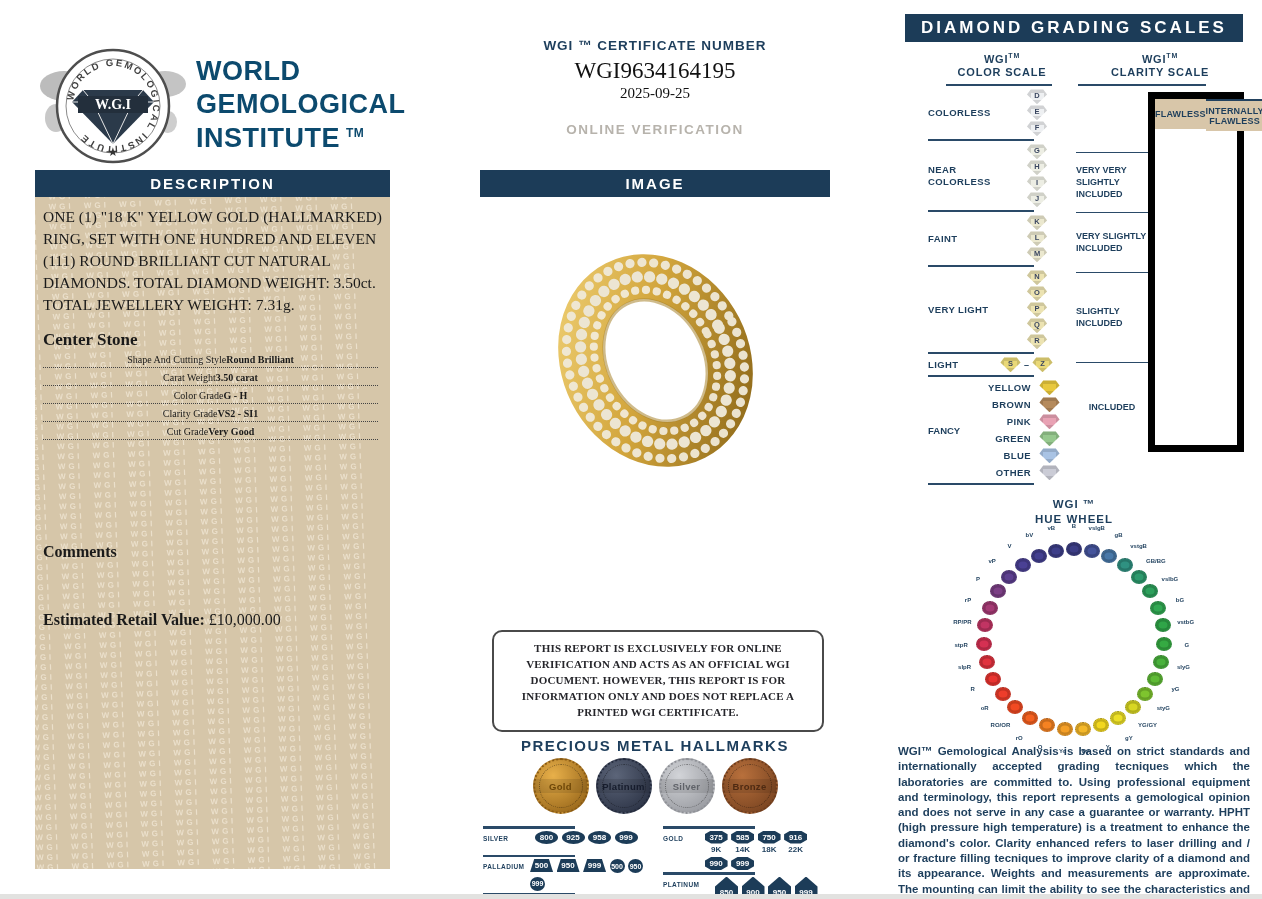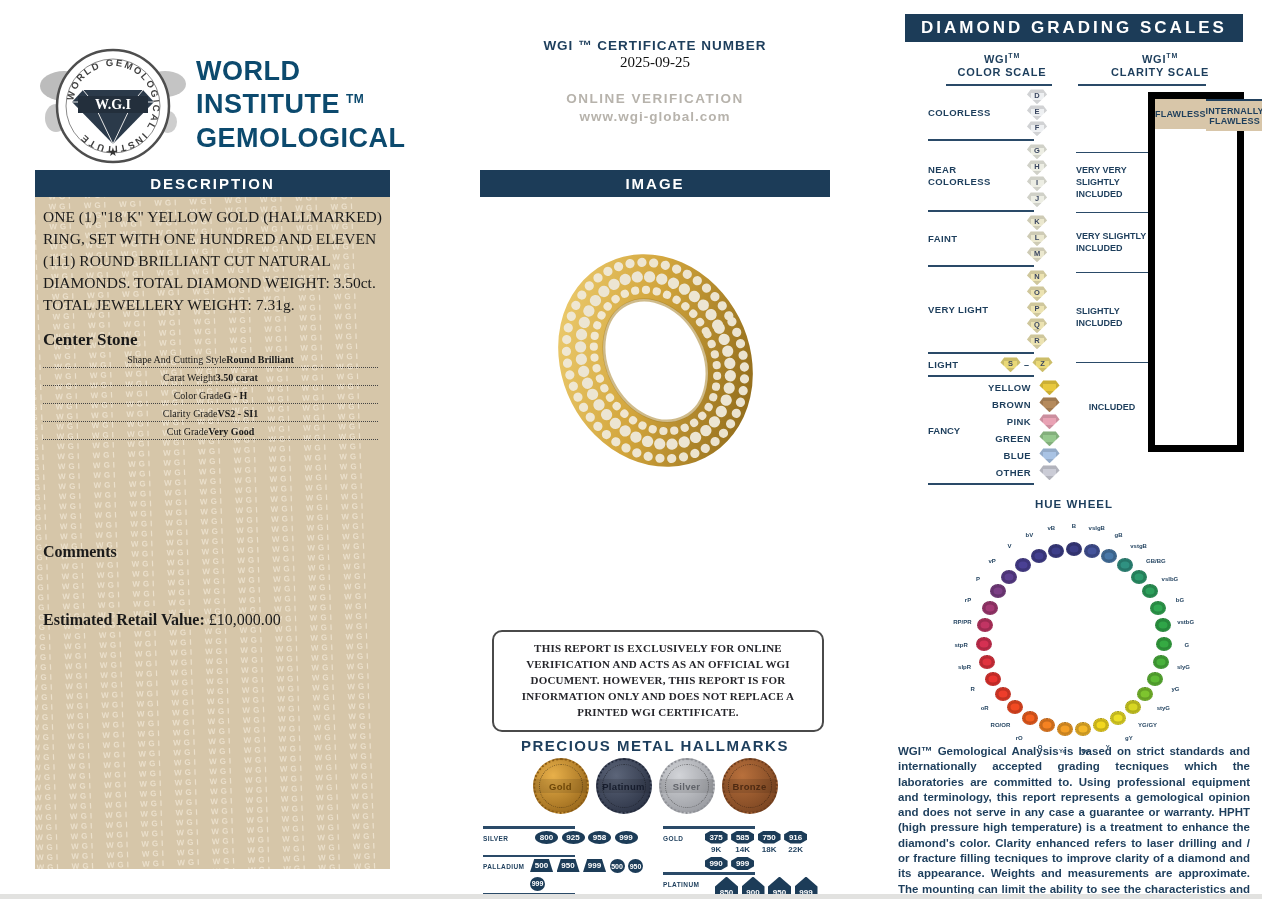--- a/index.html
+++ b/index.html
@@ -145,22 +145,22 @@
       <polyline points="45,56 55,68 75,110 95,68 105,56" fill="none" stroke="#e8e8e8" stroke-width="1"></polyline>
       <line x1="34" y1="68" x2="116" y2="68" stroke="#e8e8e8" stroke-width="1"></line>
       <rect x="40" y="62" width="70" height="17" fill="#232f3c"></rect>
       <text x="75" y="75" text-anchor="middle" font-size="14" font-weight="bold" fill="#ffffff" font-family="Liberation Serif, serif">W.G.I</text>
       <text x="75" y="122" text-anchor="middle" font-size="12" fill="#333">★</text>
     </svg>
   </div>
 
   <div class="brand">
     <div>WORLD</div>
+    <div>GEMOLOGICAL</div>
     <div><span>INSTITUTE</span> <sup>TM</sup></div>
-    <div>GEMOLOGICAL</div>
   </div>
 
   <div class="banner desc-banner">DESCRIPTION</div>
 
   <div class="beige">
     <div class="wm wm-fill">WGI WGI WGI WGI WGI WGI WGI WGI WGI WGI WGI WGI WGI WGI WGI WGI WGI WGI WGI WGI WGI WGI WGI WGI WGI WGI WGI WGI WGI WGI WGI WGI WGI WGI WGI WGI WGI WGI WGI WGI WGI WGI WGI WGI WGI WGI WGI WGI WGI WGI WGI WGI WGI WGI WGI WGI WGI WGI WGI WGI WGI WGI WGI WGI WGI WGI WGI WGI WGI WGI WGI WGI WGI WGI WGI WGI WGI WGI WGI WGI WGI WGI WGI WGI WGI WGI WGI WGI WGI WGI WGI WGI WGI WGI WGI WGI WGI WGI WGI WGI WGI WGI WGI WGI WGI WGI WGI WGI WGI WGI WGI WGI WGI WGI WGI WGI WGI WGI WGI WGI WGI WGI WGI WGI WGI WGI WGI WGI WGI WGI WGI WGI WGI WGI WGI WGI WGI WGI WGI WGI WGI WGI WGI WGI WGI WGI WGI WGI WGI WGI WGI WGI WGI WGI WGI WGI WGI WGI WGI WGI WGI WGI WGI WGI WGI WGI WGI WGI WGI WGI WGI WGI WGI WGI WGI WGI WGI WGI WGI WGI WGI WGI WGI WGI WGI WGI WGI WGI WGI WGI WGI WGI WGI WGI WGI WGI WGI WGI WGI WGI WGI WGI WGI WGI WGI WGI WGI WGI WGI WGI WGI WGI WGI WGI WGI WGI WGI WGI WGI WGI WGI WGI WGI WGI WGI WGI WGI WGI WGI WGI WGI WGI WGI WGI WGI WGI WGI WGI WGI WGI WGI WGI WGI WGI WGI WGI WGI WGI WGI WGI WGI WGI WGI WGI WGI WGI WGI WGI WGI WGI WGI WGI WGI WGI WGI WGI WGI WGI WGI WGI WGI WGI WGI WGI WGI WGI WGI WGI WGI WGI WGI WGI WGI WGI WGI WGI WGI WGI WGI WGI WGI WGI WGI WGI WGI WGI WGI WGI WGI WGI WGI WGI WGI WGI WGI WGI WGI WGI WGI WGI WGI WGI WGI WGI WGI WGI WGI WGI WGI WGI WGI WGI WGI WGI WGI WGI WGI WGI WGI WGI WGI WGI WGI WGI WGI WGI WGI WGI WGI WGI WGI WGI WGI WGI WGI WGI WGI WGI WGI WGI WGI WGI WGI WGI WGI WGI WGI WGI WGI WGI WGI WGI WGI WGI WGI WGI WGI WGI WGI WGI WGI WGI WGI WGI WGI WGI WGI WGI WGI WGI WGI WGI WGI WGI WGI WGI WGI WGI WGI WGI WGI WGI WGI WGI WGI WGI WGI WGI WGI WGI WGI WGI WGI WGI WGI WGI WGI WGI WGI WGI WGI WGI WGI WGI WGI WGI WGI WGI WGI WGI WGI WGI WGI WGI WGI WGI WGI WGI WGI WGI WGI WGI WGI WGI WGI WGI WGI WGI WGI WGI WGI WGI WGI WGI WGI WGI WGI WGI WGI WGI WGI WGI WGI WGI WGI WGI WGI WGI WGI WGI WGI WGI WGI WGI WGI WGI WGI WGI WGI WGI WGI WGI WGI WGI WGI WGI WGI WGI WGI WGI WGI WGI WGI WGI WGI WGI WGI WGI WGI WGI WGI WGI WGI WGI WGI WGI WGI WGI WGI WGI WGI WGI WGI WGI WGI WGI WGI WGI WGI WGI WGI WGI WGI WGI WGI WGI WGI WGI WGI WGI WGI WGI WGI WGI WGI WGI WGI WGI WGI WGI WGI WGI WGI WGI WGI WGI WGI WGI WGI WGI WGI WGI WGI WGI WGI WGI WGI WGI WGI WGI WGI WGI WGI WGI WGI WGI WGI WGI WGI WGI WGI WGI WGI WGI WGI WGI WGI WGI WGI WGI WGI WGI WGI WGI WGI WGI WGI WGI WGI WGI WGI WGI WGI WGI WGI WGI WGI WGI WGI WGI WGI WGI WGI WGI WGI WGI WGI WGI WGI WGI WGI WGI WGI WGI WGI WGI WGI WGI WGI WGI WGI WGI WGI WGI WGI WGI WGI WGI WGI WGI WGI WGI WGI WGI WGI WGI WGI WGI WGI WGI WGI WGI WGI WGI WGI WGI WGI WGI WGI WGI WGI WGI WGI WGI WGI WGI WGI WGI WGI WGI WGI WGI WGI WGI WGI WGI WGI WGI WGI WGI WGI WGI WGI WGI WGI WGI WGI WGI WGI WGI WGI WGI WGI WGI WGI WGI WGI WGI WGI WGI WGI WGI WGI WGI WGI WGI WGI WGI WGI WGI WGI WGI WGI WGI WGI WGI WGI WGI WGI WGI WGI WGI WGI WGI WGI WGI WGI WGI WGI WGI WGI WGI WGI WGI WGI WGI WGI WGI WGI WGI WGI WGI WGI WGI WGI WGI WGI WGI WGI WGI WGI WGI WGI WGI WGI WGI WGI WGI WGI WGI WGI WGI WGI WGI WGI WGI WGI WGI WGI WGI WGI WGI WGI WGI WGI WGI WGI WGI WGI WGI WGI WGI WGI WGI WGI WGI WGI WGI WGI WGI WGI WGI WGI WGI WGI WGI WGI WGI WGI WGI WGI WGI WGI WGI WGI WGI WGI WGI WGI WGI WGI WGI WGI WGI WGI WGI WGI WGI WGI WGI WGI WGI WGI WGI WGI WGI WGI WGI WGI WGI WGI WGI WGI WGI WGI WGI WGI WGI WGI WGI WGI WGI WGI WGI WGI WGI WGI WGI WGI WGI WGI WGI WGI WGI WGI WGI WGI WGI WGI WGI WGI WGI WGI WGI WGI WGI WGI WGI WGI WGI WGI WGI WGI WGI WGI WGI WGI WGI WGI WGI WGI WGI WGI WGI WGI WGI WGI WGI WGI WGI WGI WGI WGI WGI WGI WGI WGI WGI WGI WGI WGI WGI WGI WGI WGI WGI WGI WGI WGI WGI WGI WGI WGI WGI WGI WGI WGI WGI WGI WGI WGI WGI WGI WGI WGI WGI WGI WGI WGI WGI WGI WGI WGI WGI WGI WGI WGI WGI WGI WGI WGI WGI WGI WGI WGI WGI WGI WGI WGI WGI WGI WGI WGI WGI WGI WGI WGI WGI WGI WGI WGI WGI WGI WGI WGI WGI WGI WGI WGI WGI WGI WGI WGI WGI WGI WGI WGI WGI WGI WGI WGI WGI WGI WGI WGI WGI WGI WGI WGI WGI WGI WGI WGI WGI WGI WGI WGI WGI WGI WGI WGI WGI WGI WGI WGI WGI WGI WGI WGI WGI WGI WGI WGI WGI WGI WGI WGI WGI WGI WGI WGI WGI WGI WGI WGI WGI WGI WGI WGI WGI WGI WGI WGI WGI WGI WGI WGI WGI WGI WGI WGI WGI WGI WGI WGI WGI WGI WGI WGI WGI WGI WGI WGI WGI WGI WGI WGI WGI WGI WGI WGI WGI WGI WGI WGI WGI WGI WGI WGI WGI WGI WGI WGI WGI WGI WGI WGI WGI WGI WGI WGI WGI WGI WGI WGI WGI WGI WGI WGI WGI WGI WGI WGI WGI WGI WGI WGI WGI WGI WGI WGI WGI WGI WGI WGI WGI WGI WGI WGI WGI WGI WGI WGI WGI WGI WGI WGI WGI WGI WGI WGI WGI WGI WGI WGI WGI WGI WGI WGI WGI WGI WGI WGI WGI WGI WGI WGI WGI WGI WGI WGI WGI WGI WGI WGI WGI WGI WGI WGI WGI WGI WGI WGI WGI WGI WGI WGI WGI WGI WGI WGI WGI WGI WGI WGI WGI WGI WGI WGI WGI WGI WGI WGI WGI WGI WGI WGI WGI WGI WGI WGI WGI WGI WGI WGI WGI WGI WGI WGI WGI WGI WGI WGI WGI WGI WGI WGI WGI WGI WGI WGI WGI WGI WGI WGI WGI WGI WGI WGI WGI WGI WGI WGI WGI WGI WGI WGI WGI WGI WGI WGI WGI WGI WGI WGI WGI WGI WGI WGI WGI WGI WGI WGI WGI WGI WGI WGI WGI WGI WGI WGI WGI WGI WGI WGI WGI WGI WGI WGI WGI WGI WGI WGI WGI WGI WGI WGI WGI WGI WGI WGI WGI WGI WGI WGI WGI WGI WGI WGI WGI WGI WGI WGI WGI WGI WGI WGI WGI WGI WGI WGI WGI WGI WGI WGI WGI WGI WGI WGI WGI WGI WGI WGI WGI WGI WGI WGI WGI WGI WGI WGI WGI WGI WGI WGI WGI WGI WGI WGI WGI WGI WGI WGI WGI WGI WGI WGI WGI WGI WGI WGI WGI WGI WGI WGI WGI WGI WGI WGI WGI WGI WGI WGI WGI WGI WGI WGI WGI WGI WGI WGI WGI WGI WGI WGI WGI WGI WGI WGI WGI WGI WGI WGI WGI WGI WGI WGI WGI WGI WGI WGI WGI WGI WGI WGI WGI WGI WGI WGI WGI WGI WGI WGI WGI WGI WGI WGI WGI WGI WGI WGI WGI WGI WGI WGI WGI WGI WGI WGI WGI WGI WGI WGI WGI WGI WGI WGI WGI WGI WGI WGI WGI WGI WGI WGI WGI WGI WGI WGI WGI WGI WGI WGI WGI WGI WGI WGI WGI WGI WGI WGI WGI WGI WGI WGI WGI WGI WGI WGI WGI WGI WGI WGI WGI WGI WGI WGI WGI WGI WGI WGI WGI WGI WGI WGI WGI WGI WGI WGI WGI WGI WGI WGI WGI WGI WGI WGI WGI WGI WGI WGI WGI WGI WGI WGI WGI WGI WGI WGI WGI WGI WGI WGI WGI WGI WGI WGI WGI WGI WGI WGI WGI WGI WGI WGI WGI WGI WGI WGI WGI WGI WGI WGI WGI WGI WGI WGI WGI WGI WGI WGI WGI WGI WGI WGI WGI WGI WGI WGI WGI WGI WGI WGI WGI WGI WGI WGI WGI WGI WGI WGI WGI WGI WGI WGI WGI WGI WGI WGI WGI WGI WGI WGI WGI WGI WGI WGI WGI WGI WGI WGI WGI WGI WGI WGI WGI WGI WGI WGI WGI WGI WGI WGI WGI WGI WGI WGI WGI WGI WGI WGI WGI WGI WGI WGI WGI WGI WGI WGI WGI WGI WGI WGI WGI WGI WGI WGI WGI WGI WGI WGI WGI WGI WGI WGI WGI WGI WGI WGI WGI WGI WGI WGI WGI WGI WGI WGI WGI WGI WGI WGI WGI WGI WGI WGI WGI WGI WGI WGI WGI WGI WGI WGI WGI WGI WGI WGI WGI WGI WGI WGI WGI WGI WGI WGI WGI WGI WGI WGI WGI WGI WGI WGI WGI WGI WGI WGI WGI WGI WGI WGI WGI WGI WGI WGI WGI WGI WGI WGI WGI WGI WGI WGI WGI WGI WGI WGI WGI WGI WGI WGI WGI WGI WGI WGI WGI WGI WGI WGI WGI WGI WGI WGI WGI WGI WGI WGI WGI WGI WGI WGI WGI WGI WGI WGI WGI WGI WGI WGI WGI WGI WGI WGI WGI WGI WGI WGI WGI WGI WGI WGI WGI WGI WGI WGI WGI WGI WGI WGI WGI WGI WGI WGI WGI WGI WGI WGI WGI WGI WGI WGI WGI WGI WGI WGI WGI WGI WGI WGI WGI WGI WGI WGI WGI WGI WGI WGI WGI WGI WGI WGI WGI WGI WGI WGI WGI WGI WGI WGI WGI WGI WGI WGI WGI WGI WGI WGI WGI WGI WGI WGI WGI WGI WGI WGI WGI WGI WGI WGI WGI WGI WGI WGI WGI WGI WGI WGI WGI WGI WGI WGI WGI WGI WGI WGI WGI WGI WGI WGI WGI WGI WGI WGI WGI WGI WGI WGI WGI WGI WGI WGI WGI WGI WGI WGI WGI WGI WGI WGI WGI WGI WGI WGI WGI WGI WGI WGI WGI WGI WGI WGI WGI WGI WGI WGI WGI WGI WGI WGI WGI WGI WGI WGI WGI WGI WGI WGI WGI WGI WGI WGI WGI WGI WGI WGI WGI WGI WGI WGI WGI WGI WGI WGI WGI WGI WGI WGI WGI WGI WGI WGI WGI WGI WGI WGI WGI WGI WGI WGI WGI WGI WGI WGI WGI WGI WGI WGI WGI WGI WGI WGI WGI WGI WGI WGI WGI WGI WGI WGI WGI WGI WGI WGI WGI WGI WGI WGI WGI WGI WGI WGI WGI WGI WGI WGI WGI WGI WGI WGI WGI WGI WGI WGI WGI WGI WGI WGI WGI WGI WGI WGI WGI WGI WGI WGI WGI WGI WGI WGI WGI WGI WGI WGI WGI WGI WGI WGI WGI WGI WGI WGI WGI WGI WGI WGI WGI WGI WGI WGI WGI WGI WGI WGI WGI WGI WGI WGI WGI WGI WGI WGI WGI WGI WGI WGI WGI WGI WGI WGI WGI WGI WGI WGI WGI WGI WGI WGI WGI WGI WGI WGI WGI WGI WGI WGI WGI WGI WGI WGI WGI WGI WGI WGI WGI WGI WGI WGI WGI WGI WGI WGI WGI WGI WGI WGI WGI WGI WGI WGI WGI WGI WGI WGI WGI WGI WGI WGI WGI WGI WGI WGI WGI WGI WGI WGI WGI WGI WGI WGI WGI WGI WGI WGI WGI WGI WGI WGI WGI WGI WGI WGI WGI WGI WGI WGI WGI WGI WGI WGI WGI WGI WGI WGI WGI WGI WGI WGI WGI WGI WGI WGI WGI WGI WGI WGI WGI WGI WGI WGI WGI WGI WGI WGI WGI WGI WGI WGI WGI WGI WGI WGI WGI WGI WGI WGI WGI WGI WGI WGI WGI WGI WGI WGI WGI WGI WGI WGI WGI WGI WGI WGI WGI WGI WGI WGI WGI WGI WGI WGI WGI WGI WGI WGI WGI WGI WGI WGI WGI WGI WGI WGI WGI WGI WGI WGI WGI WGI WGI WGI WGI WGI WGI WGI WGI WGI WGI WGI WGI WGI WGI WGI WGI WGI WGI WGI WGI WGI WGI WGI WGI WGI WGI WGI WGI WGI WGI WGI WGI WGI WGI WGI WGI WGI WGI WGI WGI WGI WGI WGI WGI WGI WGI WGI WGI WGI WGI WGI WGI WGI WGI WGI WGI WGI WGI WGI WGI WGI WGI WGI WGI WGI WGI WGI WGI WGI WGI WGI WGI WGI WGI WGI WGI WGI WGI WGI WGI WGI WGI WGI WGI WGI WGI WGI WGI WGI WGI WGI WGI WGI WGI WGI WGI WGI WGI WGI WGI WGI WGI WGI WGI WGI WGI WGI WGI WGI WGI WGI WGI WGI WGI WGI WGI WGI WGI WGI WGI WGI WGI WGI WGI WGI WGI WGI WGI WGI WGI WGI WGI WGI WGI WGI WGI WGI WGI WGI WGI WGI WGI WGI WGI WGI WGI WGI WGI WGI WGI WGI WGI WGI WGI WGI WGI WGI WGI WGI WGI WGI WGI WGI WGI WGI WGI WGI WGI WGI WGI WGI WGI WGI WGI WGI WGI WGI WGI WGI WGI WGI WGI WGI WGI WGI WGI WGI WGI WGI WGI WGI WGI WGI WGI WGI WGI WGI WGI WGI WGI WGI WGI WGI WGI WGI WGI WGI WGI WGI WGI WGI WGI WGI WGI WGI WGI WGI WGI WGI WGI WGI WGI WGI WGI WGI WGI WGI WGI WGI WGI WGI WGI WGI WGI WGI WGI WGI WGI WGI WGI WGI WGI WGI WGI WGI WGI WGI WGI WGI WGI WGI WGI WGI WGI WGI WGI WGI WGI WGI WGI WGI WGI WGI WGI WGI WGI WGI WGI WGI WGI WGI WGI WGI WGI WGI WGI WGI WGI WGI WGI WGI WGI WGI WGI WGI WGI WGI WGI WGI WGI WGI WGI WGI WGI WGI WGI WGI WGI WGI WGI WGI WGI WGI WGI WGI WGI WGI WGI WGI WGI WGI WGI WGI WGI WGI WGI WGI WGI WGI WGI WGI WGI WGI WGI WGI WGI WGI WGI WGI WGI WGI WGI WGI WGI WGI WGI WGI WGI WGI WGI WGI WGI WGI WGI WGI WGI WGI WGI WGI WGI WGI WGI WGI WGI WGI WGI WGI WGI WGI WGI WGI WGI WGI WGI WGI WGI WGI WGI WGI WGI WGI WGI WGI WGI WGI WGI WGI WGI WGI WGI WGI WGI WGI WGI WGI WGI WGI WGI WGI WGI WGI WGI WGI WGI WGI WGI WGI WGI WGI WGI WGI WGI WGI WGI WGI WGI WGI WGI WGI WGI WGI WGI WGI WGI WGI WGI WGI WGI WGI WGI WGI WGI WGI WGI WGI WGI WGI WGI WGI WGI WGI WGI WGI WGI WGI WGI WGI WGI WGI WGI WGI WGI WGI WGI WGI WGI WGI WGI WGI WGI WGI WGI WGI WGI WGI WGI WGI WGI WGI WGI WGI WGI WGI WGI WGI WGI WGI WGI WGI WGI WGI WGI WGI WGI WGI WGI WGI WGI WGI WGI WGI WGI WGI WGI WGI WGI WGI WGI WGI WGI WGI WGI WGI WGI </div>
     <div class="desc-text serif">ONE (1) "18 K" YELLOW GOLD (HALLMARKED) RING, SET WITH ONE HUNDRED AND ELEVEN (111) ROUND BRILLIANT CUT NATURAL DIAMONDS. TOTAL DIAMOND WEIGHT: 3.50ct. TOTAL JEWELLERY WEIGHT: 7.31g.</div>
     <div class="stone-block">
       <div class="stone-title serif">Center Stone</div>
       <div>
@@ -190,23 +190,23 @@
       <div class="serif bold c-title">Comments</div>
     </div>
     <div class="retail serif">
       <span class="bold">Estimated Retail Value:</span>
       <span>£10,000.00</span>
     </div>
   </div>
 
   <div class="cert">
     <div class="cert-label">WGI ™ CERTIFICATE NUMBER</div>
+    <div class="cert-number">WGI9634164195</div>
     <div class="cert-date">2025-09-25</div>
     <div class="cert-ov">ONLINE VERIFICATION</div>
-    <div class="cert-web">www.wgi-global.com</div>
   </div>
 
   <div class="banner image-banner">IMAGE</div>
 
   <div class="ring-wrap">
     <svg viewBox="0 0 240 230" width="245" height="235">
       <defs>
         <linearGradient id="gold" x1="0" y1="0" x2="1" y2="1">
           <stop offset="0" stop-color="#eccb6e"></stop>
           <stop offset="0.45" stop-color="#d2a53c"></stop>
@@ -516,20 +516,21 @@
             <div class="cl-box">
               <span>I<sub>3</sub></span>
             </div>
           </div>
       </div>
     </div>
   </div>
 
   <div class="hue-block">
     <div class="hue-title">
+      <div>WGI ™</div>
       <div>HUE WHEEL</div>
     </div>
     <div style="position:absolute;inset:0;">
         <span class="hw-dot" style="left: 176px; top: 52px; background: rgb(60, 61, 133);"></span>
         <span class="hw-label" style="left: 176px; top: 29px;">B</span>
         <span class="hw-dot" style="left: 194.117px; top: 53.8423px; background: rgb(69, 84, 155);"></span>
         <span class="hw-label" style="left: 198.747px; top: 31.3131px;">vslgB</span>
         <span class="hw-dot" style="left: 211.492px; top: 59.2938px; background: rgb(72, 120, 168);"></span>
         <span class="hw-label" style="left: 220.562px; top: 38.1578px;">gB</span>
         <span class="hw-dot" style="left: 227.414px; top: 68.1313px; background: rgb(47, 145, 129);"></span>

